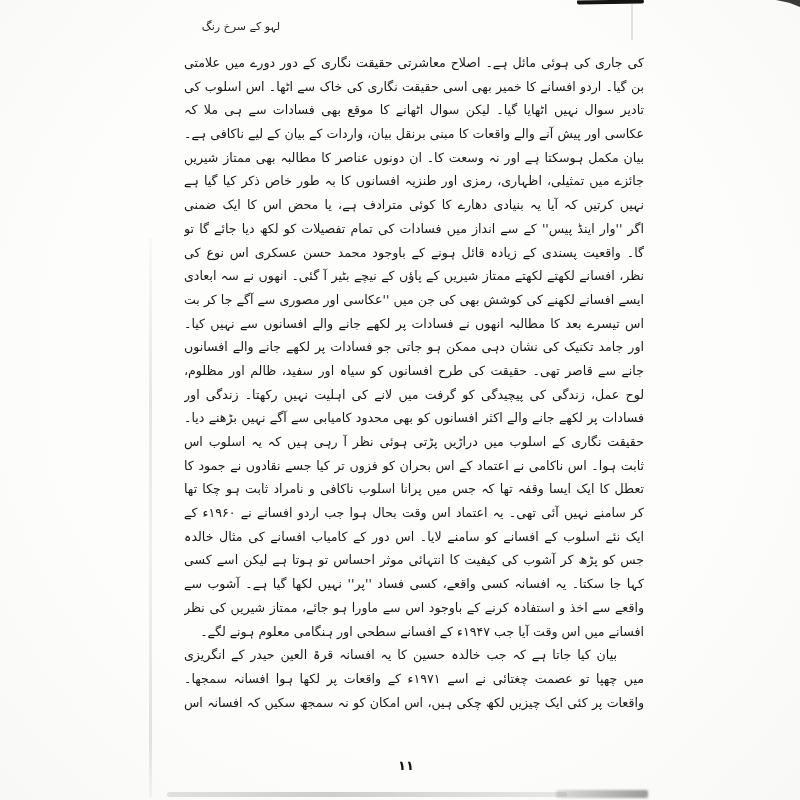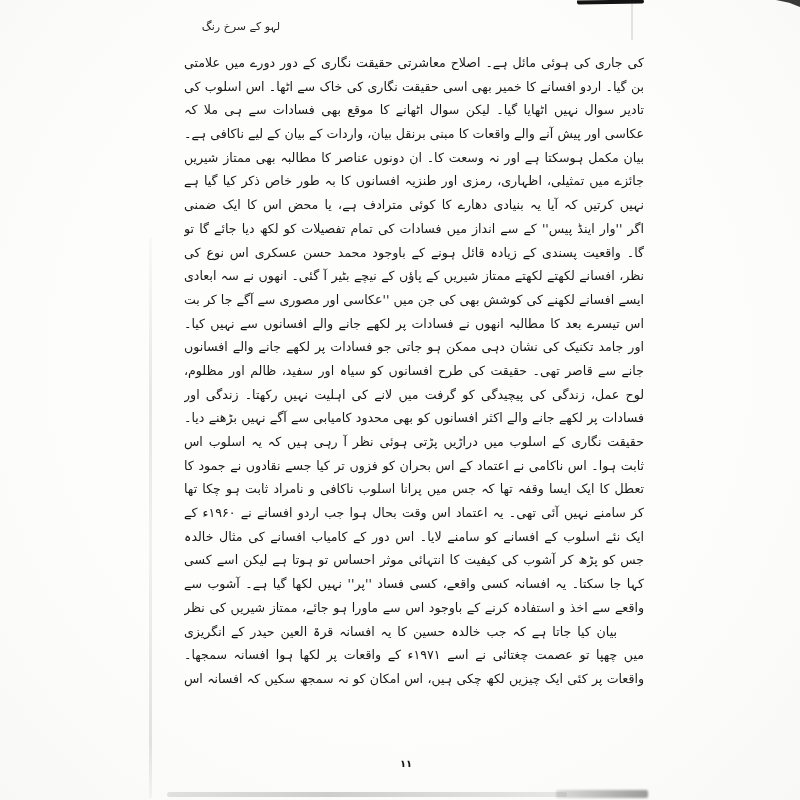--- a/index.html
+++ b/index.html
@@ -81,21 +81,21 @@
     white-space: normal;
     color: #181818;
   }
   .line.para-end { text-align-last: right; }
   .line.indent  { padding-right: 27px; }
 
   .page-number {
     position: absolute;
     top: 758px; left: 382px; width: 48px;
     text-align: center;
-    font-size: 10px;
+    font-size: 13px;
     font-weight: bold;
     color: #111;
   }
 </style>
 </head>
 <body>
 
 <div class="page">
 
   <div class="artifact streak-top"></div>
@@ -125,20 +125,21 @@
     <div class="line">لوح عمل، زندگی کی پیچیدگی کو گرفت میں لانے کی اہلیت نہیں رکھتا۔ زندگی اور تکنیک کی بابت اس اپروچ کی حدود نے</div>
     <div class="line">فسادات پر لکھے جانے والے اکثر افسانوں کو بھی محدود کامیابی سے آگے نہیں بڑھنے دیا۔ ان افسانوں میں ہمیں خارجی</div>
     <div class="line">حقیقت نگاری کے اسلوب میں دراڑیں پڑتی ہوئی نظر آ رہی ہیں کہ یہ اسلوب اس واردات کے بیان کے لیے ناکافی</div>
     <div class="line">ثابت ہوا۔ اس ناکامی نے اعتماد کے اس بحران کو فزوں تر کیا جسے نقادوں نے جمود کا نام دیا۔ افسانے کی حد تک یہ جمود،</div>
     <div class="line">تعطل کا ایک ایسا وقفہ تھا کہ جس میں پرانا اسلوب ناکافی و نامراد ثابت ہو چکا تھا اور نئے اسالیب اظہار کی کوئی شکل ابھر</div>
     <div class="line">کر سامنے نہیں آئی تھی۔ یہ اعتماد اس وقت بحال ہوا جب اردو افسانے نے ۱۹۶۰ء کے آس پاس ایک نئی کروٹ لی اور</div>
     <div class="line">ایک نئے اسلوب کے افسانے کو سامنے لایا۔ اس دور کے کامیاب افسانے کی مثال خالدہ حسین کا افسانہ ''سواری'' ہے</div>
     <div class="line">جس کو پڑھ کر آشوب کی کیفیت کا انتہائی موثر احساس تو ہوتا ہے لیکن اسے کسی ایک سیاسی یا سماجی واقعے سے متعلق نہیں</div>
     <div class="line">کہا جا سکتا۔ یہ افسانہ کسی واقعے، کسی فساد ''پر'' نہیں لکھا گیا ہے۔ آشوب سے متعلق کسی ایسی تحریر کا امکان، جو اس</div>
     <div class="line">واقعے سے اخذ و استفادہ کرنے کے باوجود اس سے ماورا ہو جائے، ممتاز شیریں کی نظر میں نہیں تھا۔ یہ امکان بھی اردو</div>
+    <div class="line para-end">افسانے میں اس وقت آیا جب ۱۹۴۷ء کے افسانے سطحی اور ہنگامی معلوم ہونے لگے۔</div>
     <div class="line indent">بیان کیا جاتا ہے کہ جب خالدہ حسین کا یہ افسانہ قرۃ العین حیدر کے انگریزی ترجمے میں بمبئی کے ایک پرچے</div>
     <div class="line">میں چھپا تو عصمت چغتائی نے اسے ۱۹۷۱ء کے واقعات پر لکھا ہوا افسانہ سمجھا۔ عصمت چغتائی جو خود ۱۹۴۷ء کے</div>
     <div class="line">واقعات پر کئی ایک چیزیں لکھ چکی ہیں، اس امکان کو نہ سمجھ سکیں کہ افسانہ اس طرح لکھا جائے کہ وہ تمام آشوب پر محیط</div>
   </div>
 
   <div class="page-number">۱۱</div>
 
 </div>
 
 </body></html>

